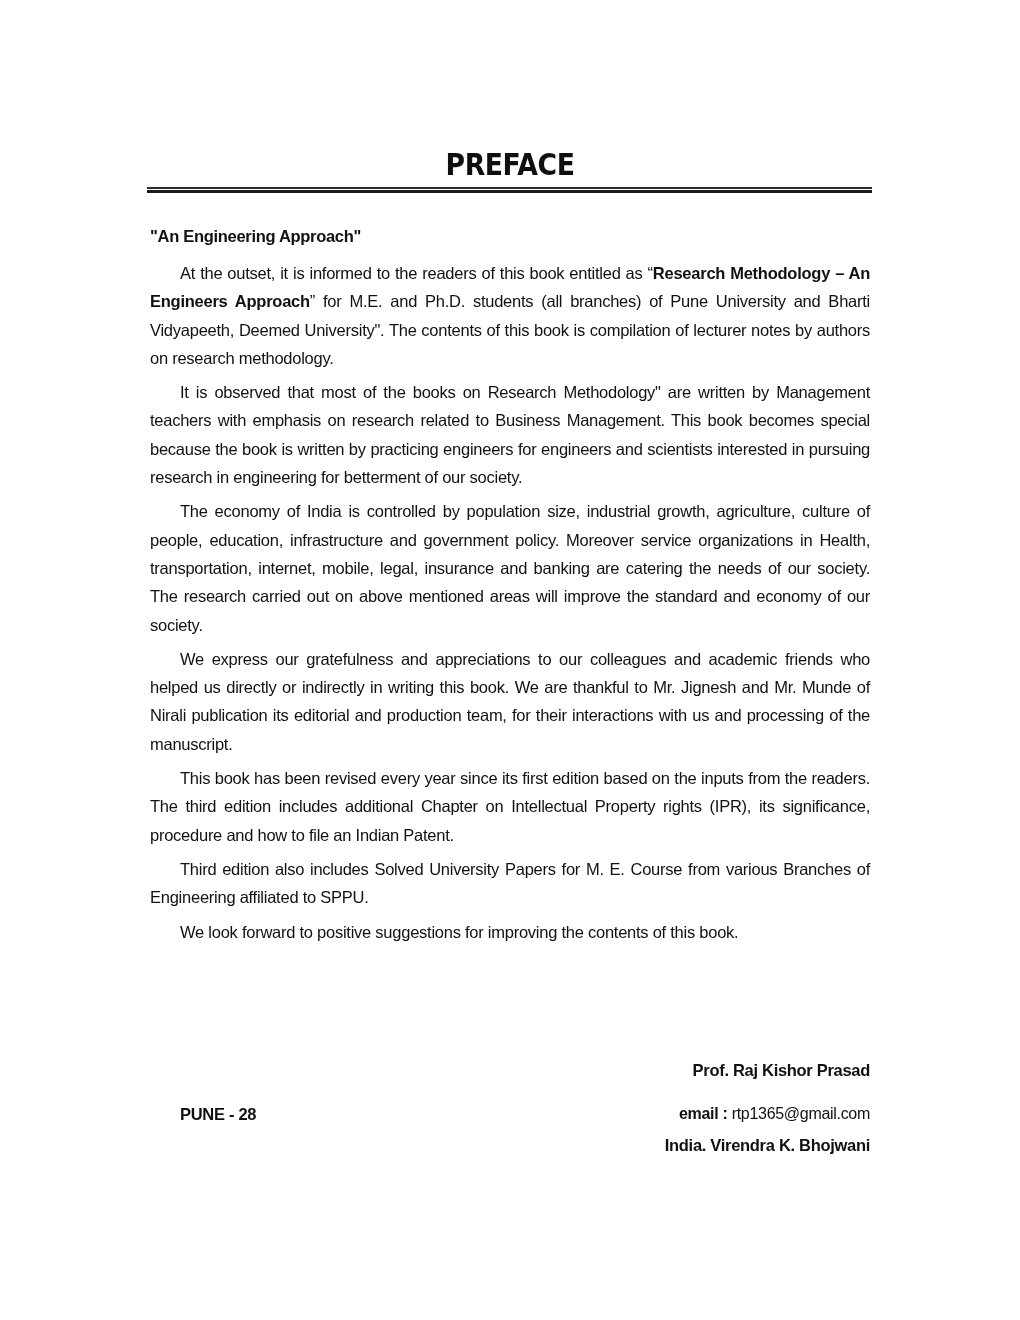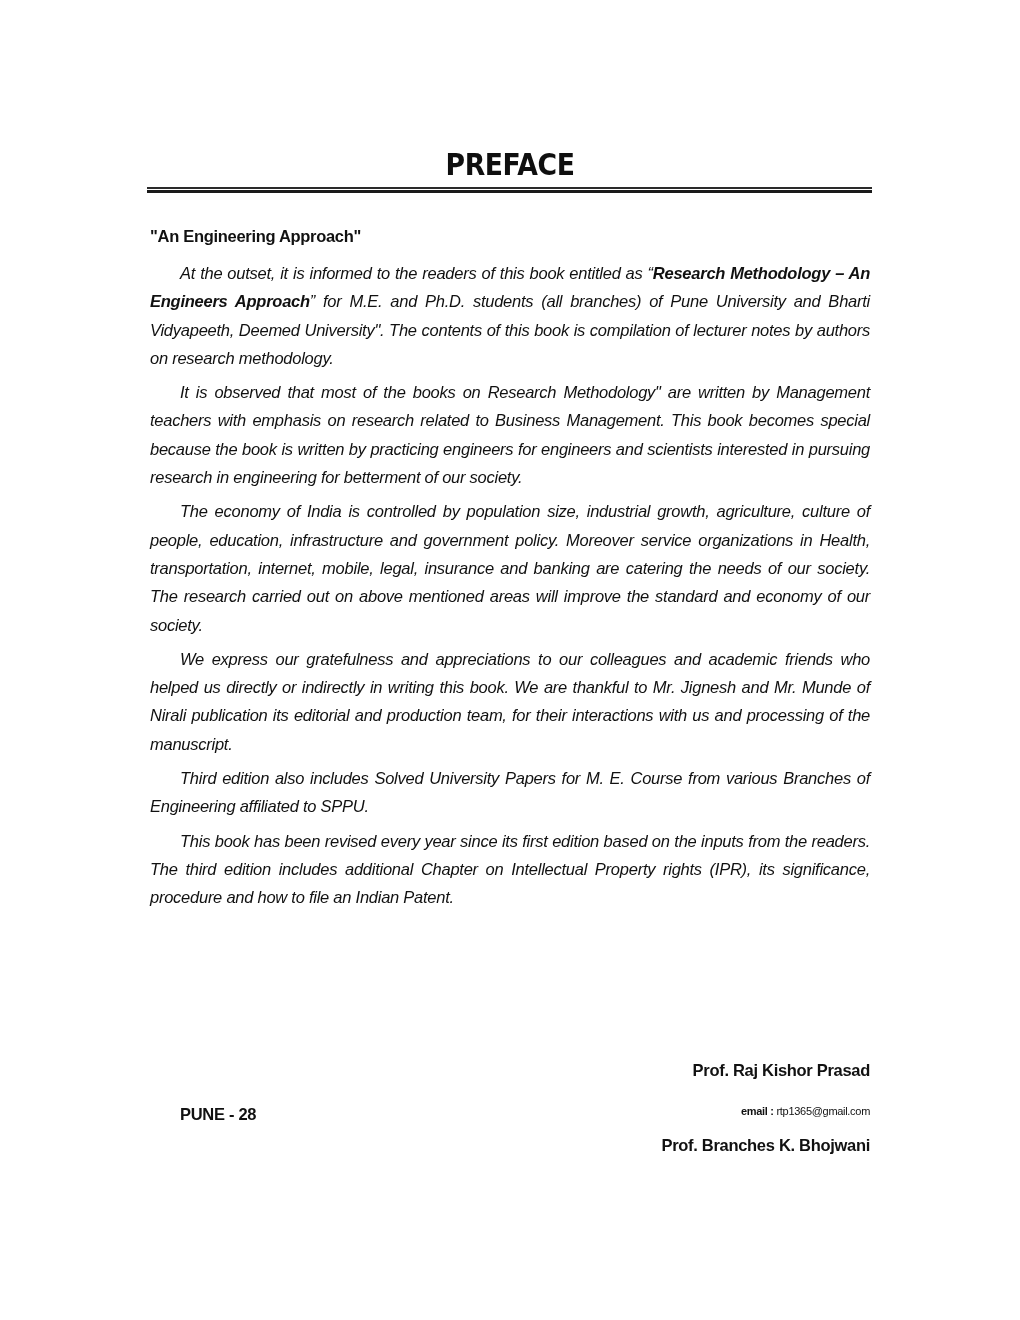--- a/index.html
+++ b/index.html
@@ -65,21 +65,20 @@
       letter-spacing: -0.3px;
     }
     .body-text {
       position: absolute;
       left: 0;
       top: 259px;
       width: 720px;
       font-size: 16.5px;
       line-height: 28.3px;
       letter-spacing: -0.25px;
-      font-style: italic;
     }
     .body-text p {
       margin: 0 0 6px 0;
       text-align: justify;
       text-indent: 30px;
     }
     .b { font-weight: bold; }
     .sign-row {
       position: absolute;
       left: 0;
@@ -95,21 +94,21 @@
     }
     .sign-right {
       position: absolute;
       right: 0;
       font-weight: bold;
       white-space: nowrap;
     }
     .email-line {
       position: absolute;
       right: 0;
-      font-size: 11px;
+      font-size: 16px;
       white-space: nowrap;
     }
     .email-line .lbl { font-weight: bold; }
   </style>
 </head>
 <body>
 
 <div class="page">
 
   <div class="title">PREFACE</div>
@@ -119,30 +118,31 @@
     <div class="thick"></div>
   </div>
 
   <div class="subtitle">"An Engineering Approach"</div>
 
   <div class="body-text">
     <p><span>At the outset, it is informed to the readers of this book entitled as “</span><span class="b">Research Methodology – An Engineers Approach</span><span>” for M.E. and Ph.D. students (all branches) of Pune University and Bharti Vidyapeeth, Deemed University". The contents of this book is compilation of lecturer notes by authors on research methodology.</span></p>
     <p>It is observed that most of the books on Research Methodology" are written by Management teachers with emphasis on research related to Business Management. This book becomes special because the book is written by practicing engineers for engineers and scientists interested in pursuing research in engineering for betterment of our society.</p>
     <p>The economy of India is controlled by population size, industrial growth, agriculture, culture of people, education, infrastructure and government policy. Moreover service organizations in Health, transportation, internet, mobile, legal, insurance and banking are catering the needs of our society. The research carried out on above mentioned areas will improve the standard and economy of our society.</p>
     <p>We express our gratefulness and appreciations to our colleagues and academic friends who helped us directly or indirectly in writing this book. We are thankful to Mr. Jignesh and Mr. Munde of Nirali publication its editorial and production team, for their interactions with us and processing of the manuscript.</p>
+    <p>This book has been revised every year since its first edition based on the inputs from the readers. The third edition includes additional Chapter on Intellectual Property rights (IPR), its significance, procedure and how to file an Indian Patent.</p>
     <p>Third edition also includes Solved University Papers for M. E. Course from various Branches of Engineering affiliated to SPPU.</p>
-    <p>This book has been revised every year since its first edition based on the inputs from the readers. The third edition includes additional Chapter on Intellectual Property rights (IPR), its significance, procedure and how to file an Indian Patent.</p>
+    <p>We look forward to positive suggestions for improving the contents of this book.</p>
   </div>
 
   <div class="sign-row" style="top:1061px;">
     <span class="sign-left">PUNE - 28</span>
     <span class="sign-right">Prof. Raj Kishor Prasad</span>
   </div>
 
   <div class="sign-row" style="top:1105px;">
     <span class="email-line"><span class="lbl">email :</span> <span>rtp1365@gmail.com</span></span>
   </div>
 
   <div class="sign-row" style="top:1136px;">
-    <span class="sign-right">Prof. Branches K. Bhojwani</span>
+    <span class="sign-right">India. Virendra K. Bhojwani</span>
   </div>
 
 </div>
 
 </body></html>

